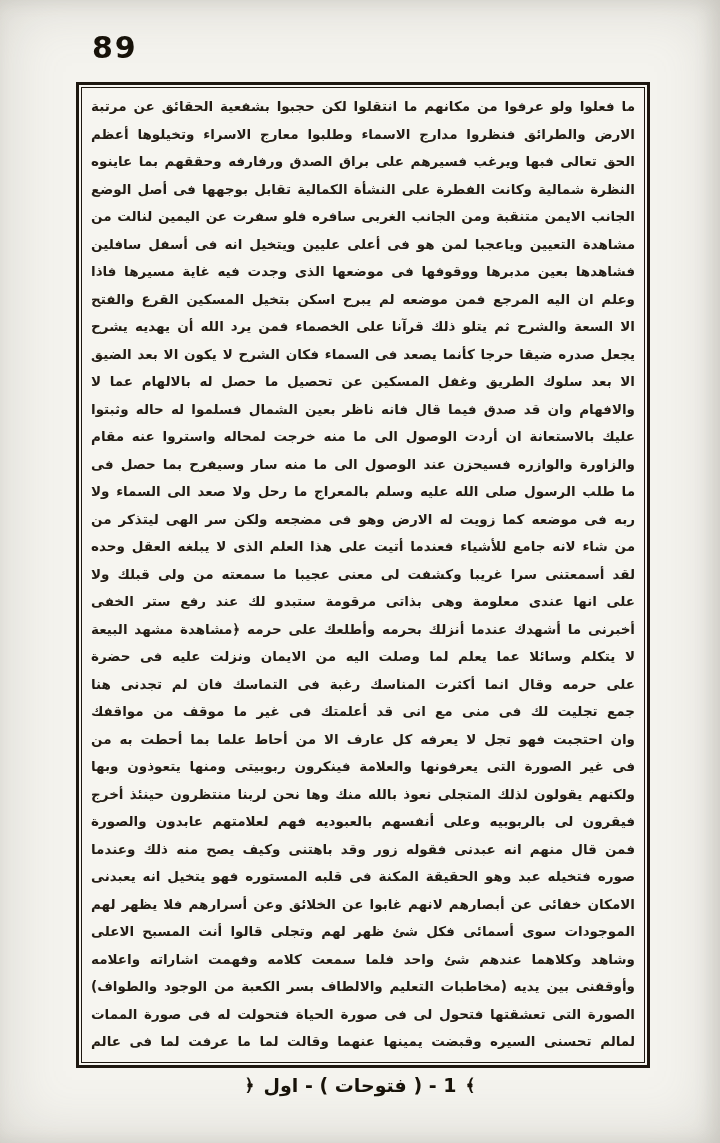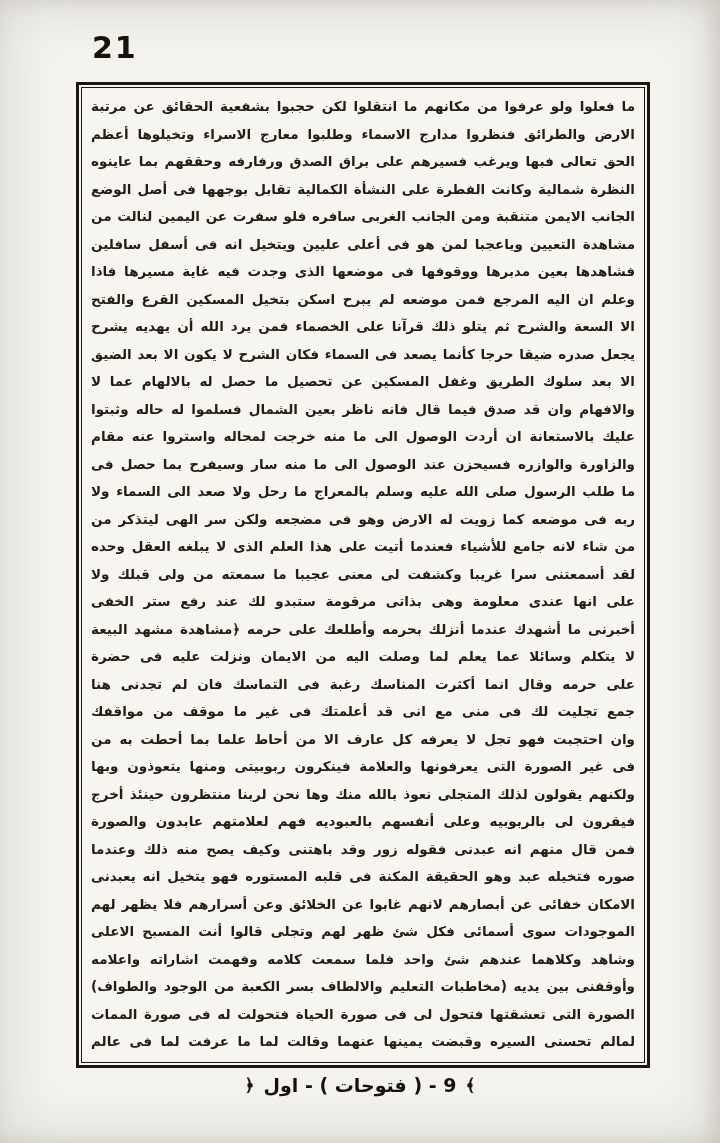--- a/index.html
+++ b/index.html
@@ -82,21 +82,21 @@
   }
   .footer .ornament {
     font-size: 17px;
   }
 </style>
 </head>
 <body>
 
 <div class="scan-vignette"></div>
 
-<div class="page-number">21</div>
+<div class="page-number">89</div>
 
 <div class="frame-outer">
   <div class="frame-inner">
     <div class="body-text" id="lines-container">
         <div class="line">ما فعلوا ولو عرفوا من مكانهم ما انتقلوا لكن حجبوا بشفعية الحقائق عن مرتبة الحق الخالق الذى خلق الله به</div>
         <div class="line">الارض والطرائق فنظروا مدارج الاسماء وطلبوا معارج الاسراء وتخيلوها أعظم منزلة تطلب وأسنى حالة يقصد</div>
         <div class="line">الحق تعالى فبها ويرغب فسيرهم على براق الصدق ورفارفه وحققهم بما عاينوه من آياته ولطائفه وذلك لما كانت</div>
         <div class="line">النظرة شمالية وكانت الفطرة على النشأة الكمالية تقابل بوجهها فى أصل الوضع نقطة الدائره فنظرت مهجتها من</div>
         <div class="line">الجانب الايمن متنقبة ومن الجانب الغربى سافره فلو سفرت عن اليمين لنالت من أول طرفتها مقام التمكين فى</div>
         <div class="line">مشاهدة التعيين وياعجبا لمن هو فى أعلى عليين ويتخيل انه فى أسفل سافلين أعوذ بالله ان أكون من الجاهلين</div>
@@ -128,15 +128,15 @@
         <div class="line">وشاهد وكلاهما عندهم شئ واحد فلما سمعت كلامه وفهمت اشاراته واعلامه جذبنى جذبة غيور اليه</div>
         <div class="line">وأوقفنى بين يديه (مخاطبات التعليم والالطاف بسر الكعبة من الوجود والطواف) ومد اليمين فقبلتها ووصلتنى</div>
         <div class="line">الصورة التى تعشقتها فتحول لى فى صورة الحياة فتحولت له فى صورة الممات فقبلت الصورة وقبلتنى الصوره فقالت</div>
         <div class="line">لمالم تحسنى السيره وقبضت يمينها عنهما وقالت لما ما عرفت لما فى عالم الشهادة كنها ثم تحول لى فى صورة البصر</div>
       </div>
   </div>
 </div>
 
 <div class="footer">
   <span class="ornament">﴾</span>
-  <span class="footer-text">9 - ( فتوحات ) - اول</span>
+  <span class="footer-text">1 - ( فتوحات ) - اول</span>
   <span class="ornament">﴿</span>
 </div>
 
 </body></html>

